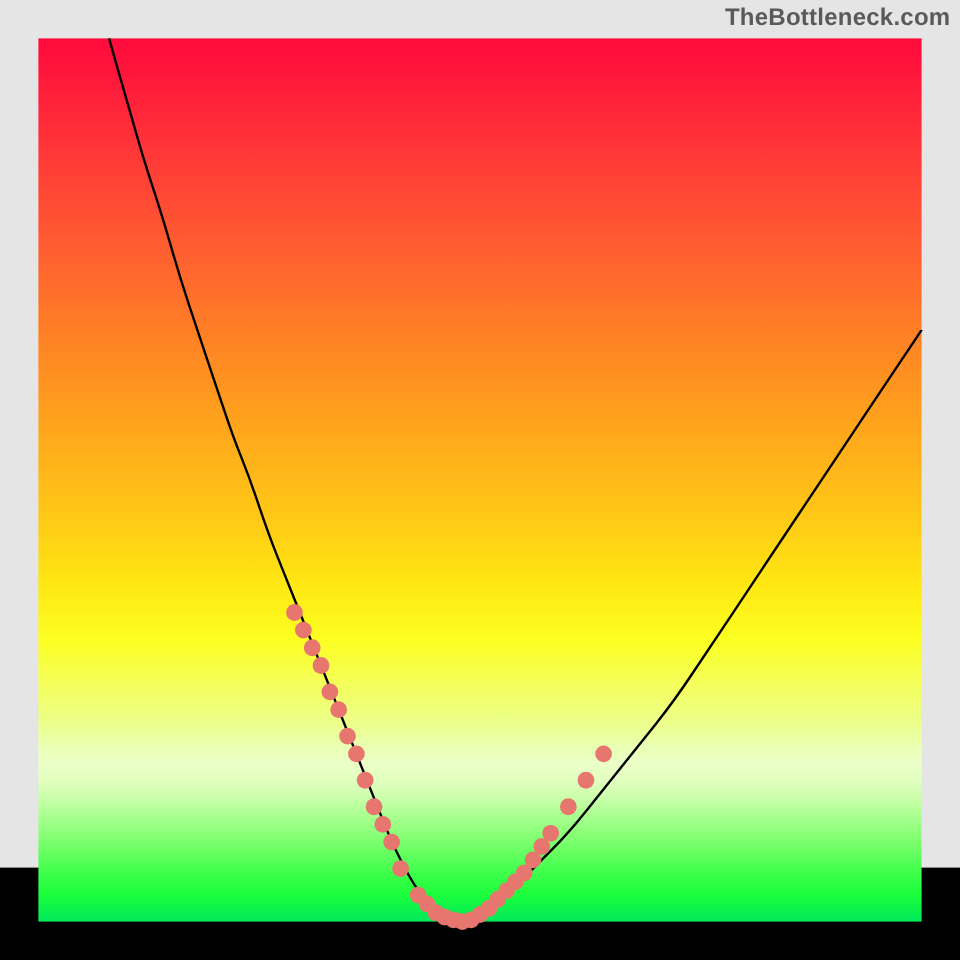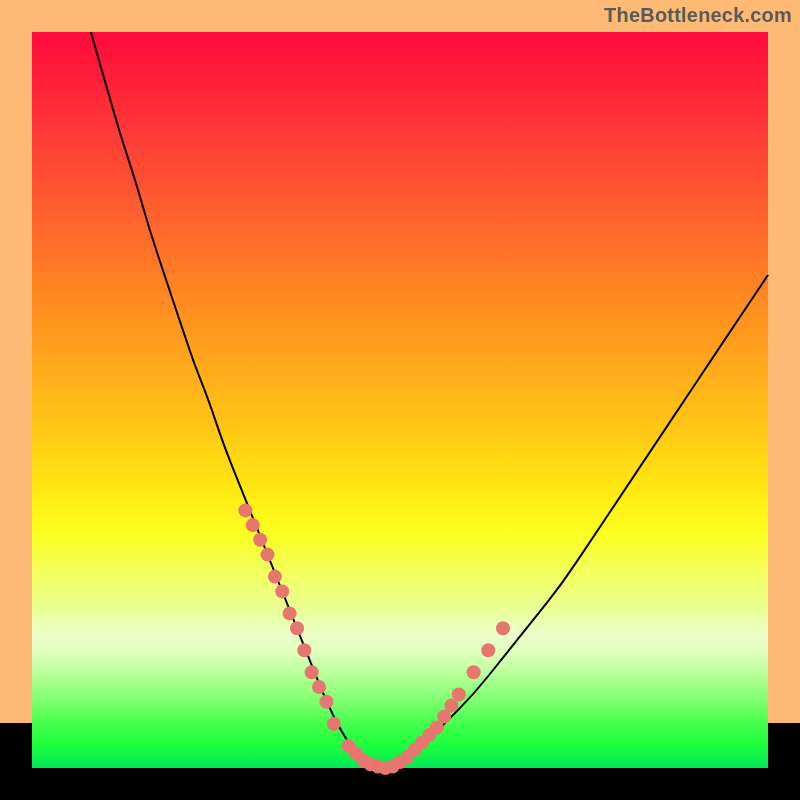--- a/index.html
+++ b/index.html
@@ -10,21 +10,21 @@
     overflow: hidden;
     background: #000;
     font-family: Arial, Helvetica, sans-serif;
   }
   .frame {
     position: absolute;
     top: 0;
     left: 0;
     width: 800px;
     height: 723px;
-    background: #fdba74;
+    background: #e5e5e5;
   }
   .plot-area {
     position: absolute;
     top: 32px;
     left: 32px;
     width: 736px;
     height: 736px;
     
     background: linear-gradient(to bottom,
       #ff0a3c 0%,

